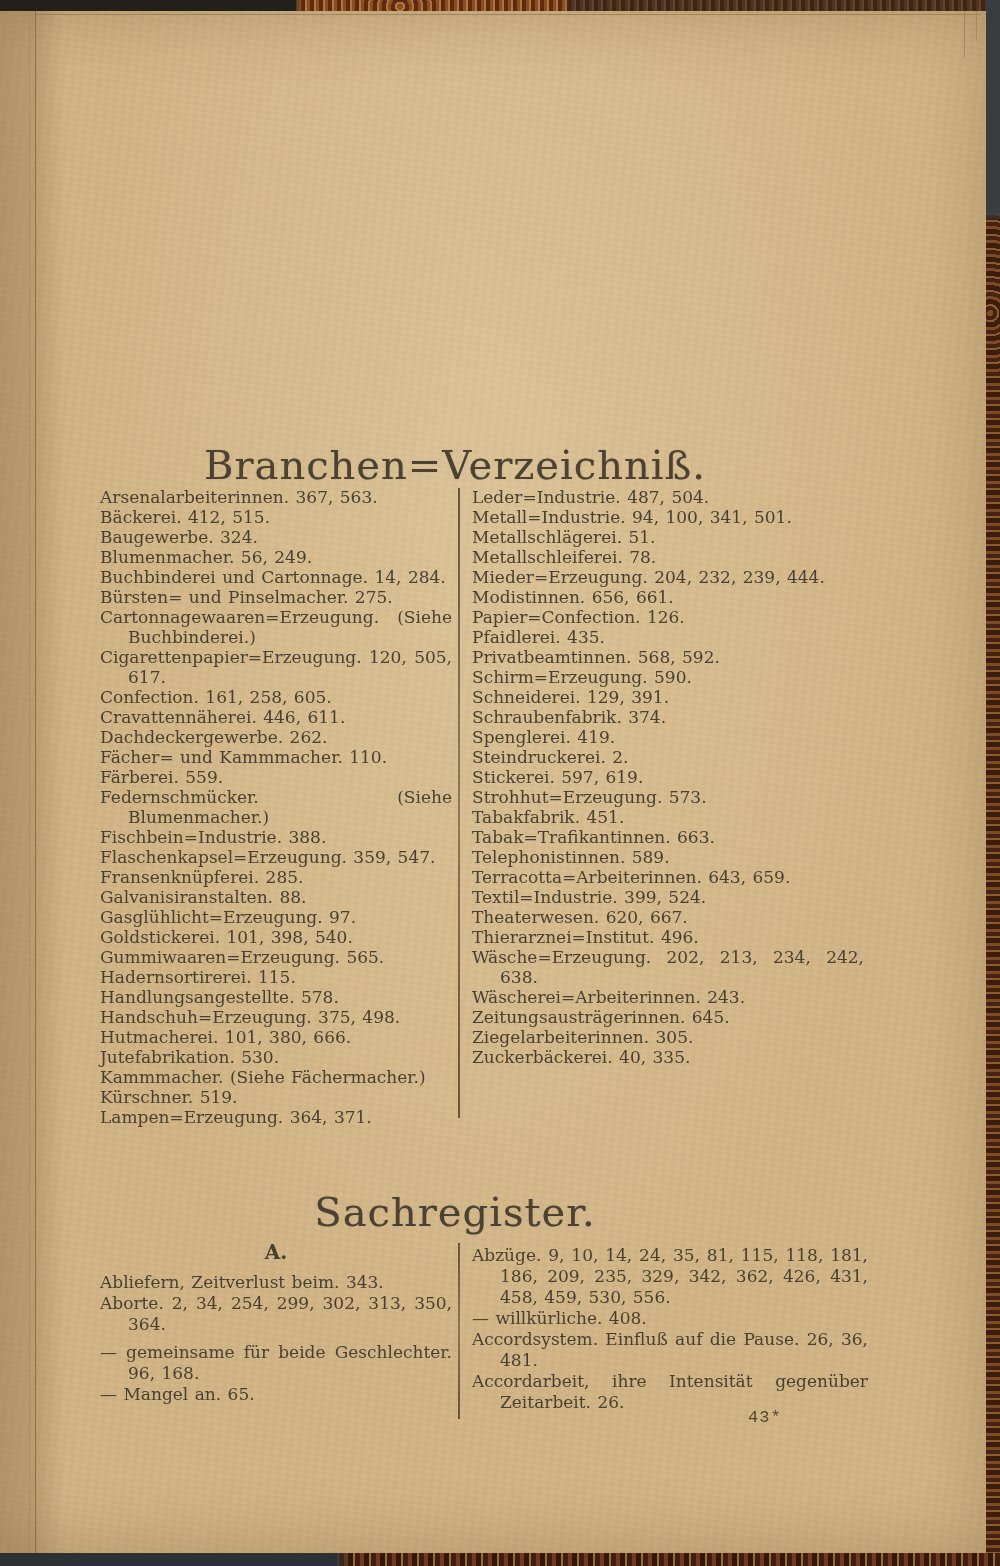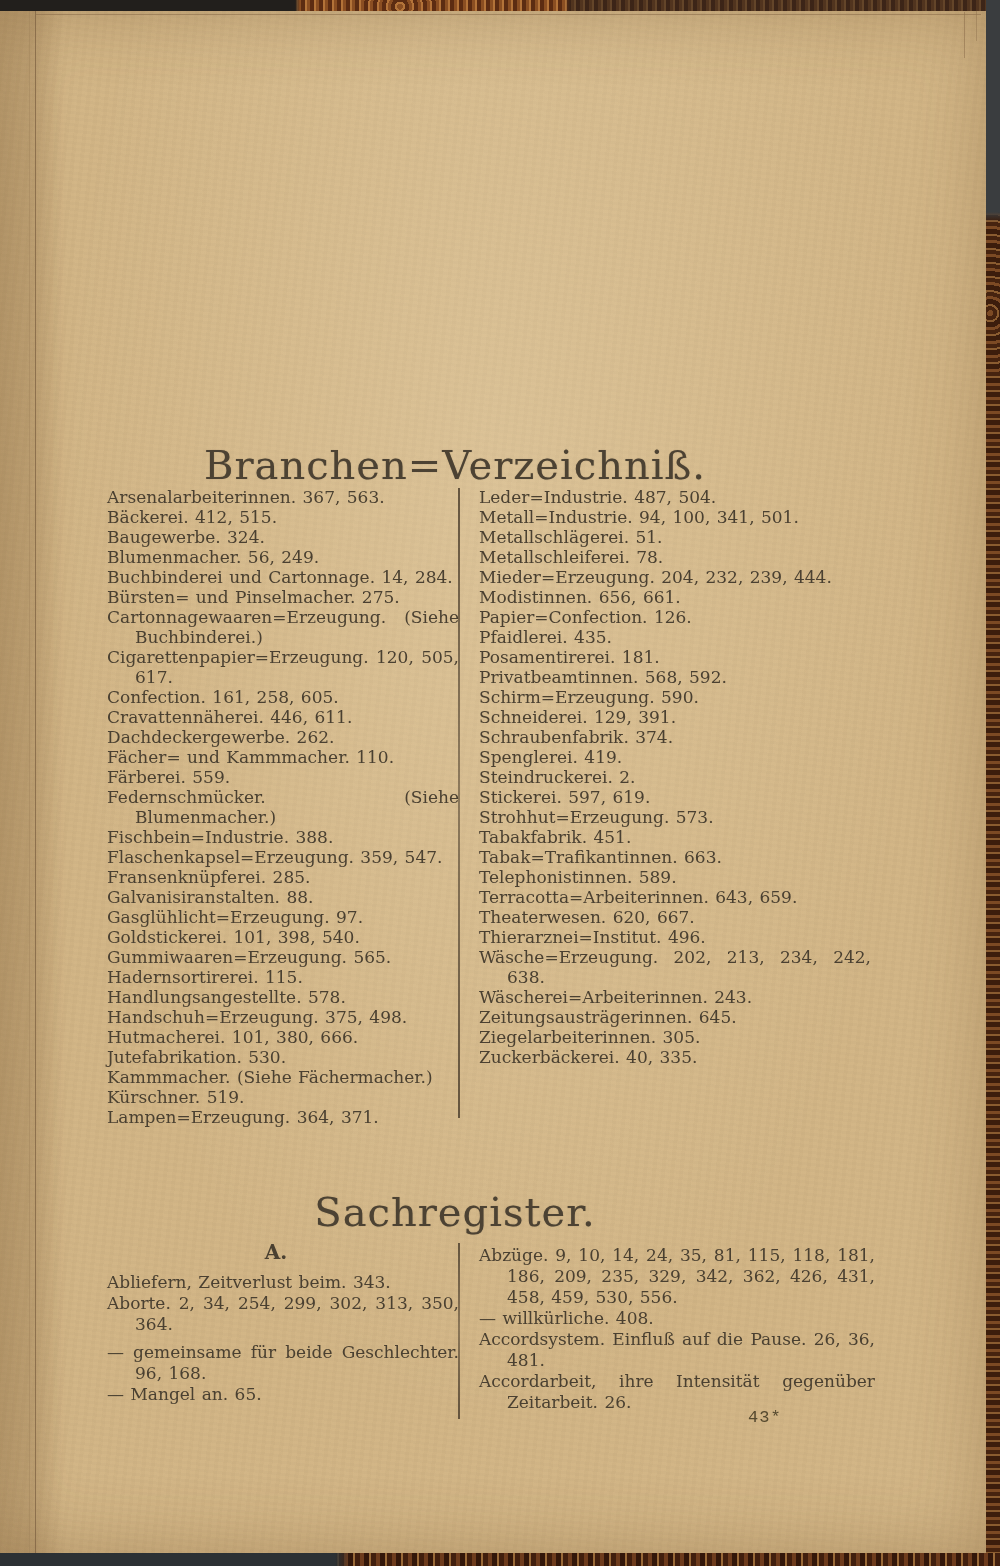--- a/index.html
+++ b/index.html
@@ -47,21 +47,21 @@
   .stackline-r1{position:absolute;right:22px;top:2px;width:1px;height:46px;background:rgba(140,110,75,.55);}
   .stackline-r2{position:absolute;right:10px;top:1px;width:1px;height:30px;background:rgba(140,110,75,.45);}
   .title{
     position:absolute;left:95px;width:720px;text-align:center;
     font-weight:normal;font-size:40px;letter-spacing:1px;color:#4c4233;
     text-shadow:0 0 1px rgba(74,64,49,.4);
   }
   .title-branchen{top:405px;}
   .title-sach{top:1152px;}
 
-  .col{position:absolute;font-size:17px;color:#4a4031;margin-left:7px;}
+  .col{position:absolute;font-size:17px;color:#4a4031;}
   .entry{
     text-align:justify;
     padding-left:28px;text-indent:-28px;
     word-spacing:1px;
   }
   .branchen-left {left:100px;top:477px;width:352px;line-height:20px;}
   .branchen-right{left:472px;top:477px;width:392px;line-height:20px;}
   .divider{position:absolute;width:2px;background:linear-gradient(rgba(80,66,48,.85),rgba(80,66,48,.55) 48%,rgba(80,66,48,.85));}
   .divider-branchen{left:458px;top:478px;height:630px;}
   .divider-sach{left:458px;top:1233px;height:176px;}
@@ -126,33 +126,33 @@
     <div class="col branchen-right">
       <div data-list="branchen.right_entries">
           <div class="entry">Leder=Industrie. 487, 504.</div>
           <div class="entry">Metall=Industrie. 94, 100, 341, 501.</div>
           <div class="entry">Metallschlägerei. 51.</div>
           <div class="entry">Metallschleiferei. 78.</div>
           <div class="entry">Mieder=Erzeugung. 204, 232, 239, 444.</div>
           <div class="entry">Modistinnen. 656, 661.</div>
           <div class="entry">Papier=Confection. 126.</div>
           <div class="entry">Pfaidlerei. 435.</div>
-          <div class="entry">Posamentirerei. 181.</div>
           <div class="entry">Privatbeamtinnen. 568, 592.</div>
           <div class="entry">Schirm=Erzeugung. 590.</div>
           <div class="entry">Schneiderei. 129, 391.</div>
           <div class="entry">Schraubenfabrik. 374.</div>
           <div class="entry">Spenglerei. 419.</div>
           <div class="entry">Steindruckerei. 2.</div>
           <div class="entry">Stickerei. 597, 619.</div>
           <div class="entry">Strohhut=Erzeugung. 573.</div>
           <div class="entry">Tabakfabrik. 451.</div>
           <div class="entry">Tabak=Trafikantinnen. 663.</div>
           <div class="entry">Telephonistinnen. 589.</div>
           <div class="entry">Terracotta=Arbeiterinnen. 643, 659.</div>
+          <div class="entry">Textil=Industrie. 399, 524.</div>
           <div class="entry">Theaterwesen. 620, 667.</div>
           <div class="entry">Thierarznei=Institut. 496.</div>
           <div class="entry">Wäsche=Erzeugung. 202, 213, 234, 242, 638.</div>
           <div class="entry">Wäscherei=Arbeiterinnen. 243.</div>
           <div class="entry">Zeitungsausträgerinnen. 645.</div>
           <div class="entry">Ziegelarbeiterinnen. 305.</div>
           <div class="entry">Zuckerbäckerei. 40, 335.</div>
         </div>
     </div>
 

